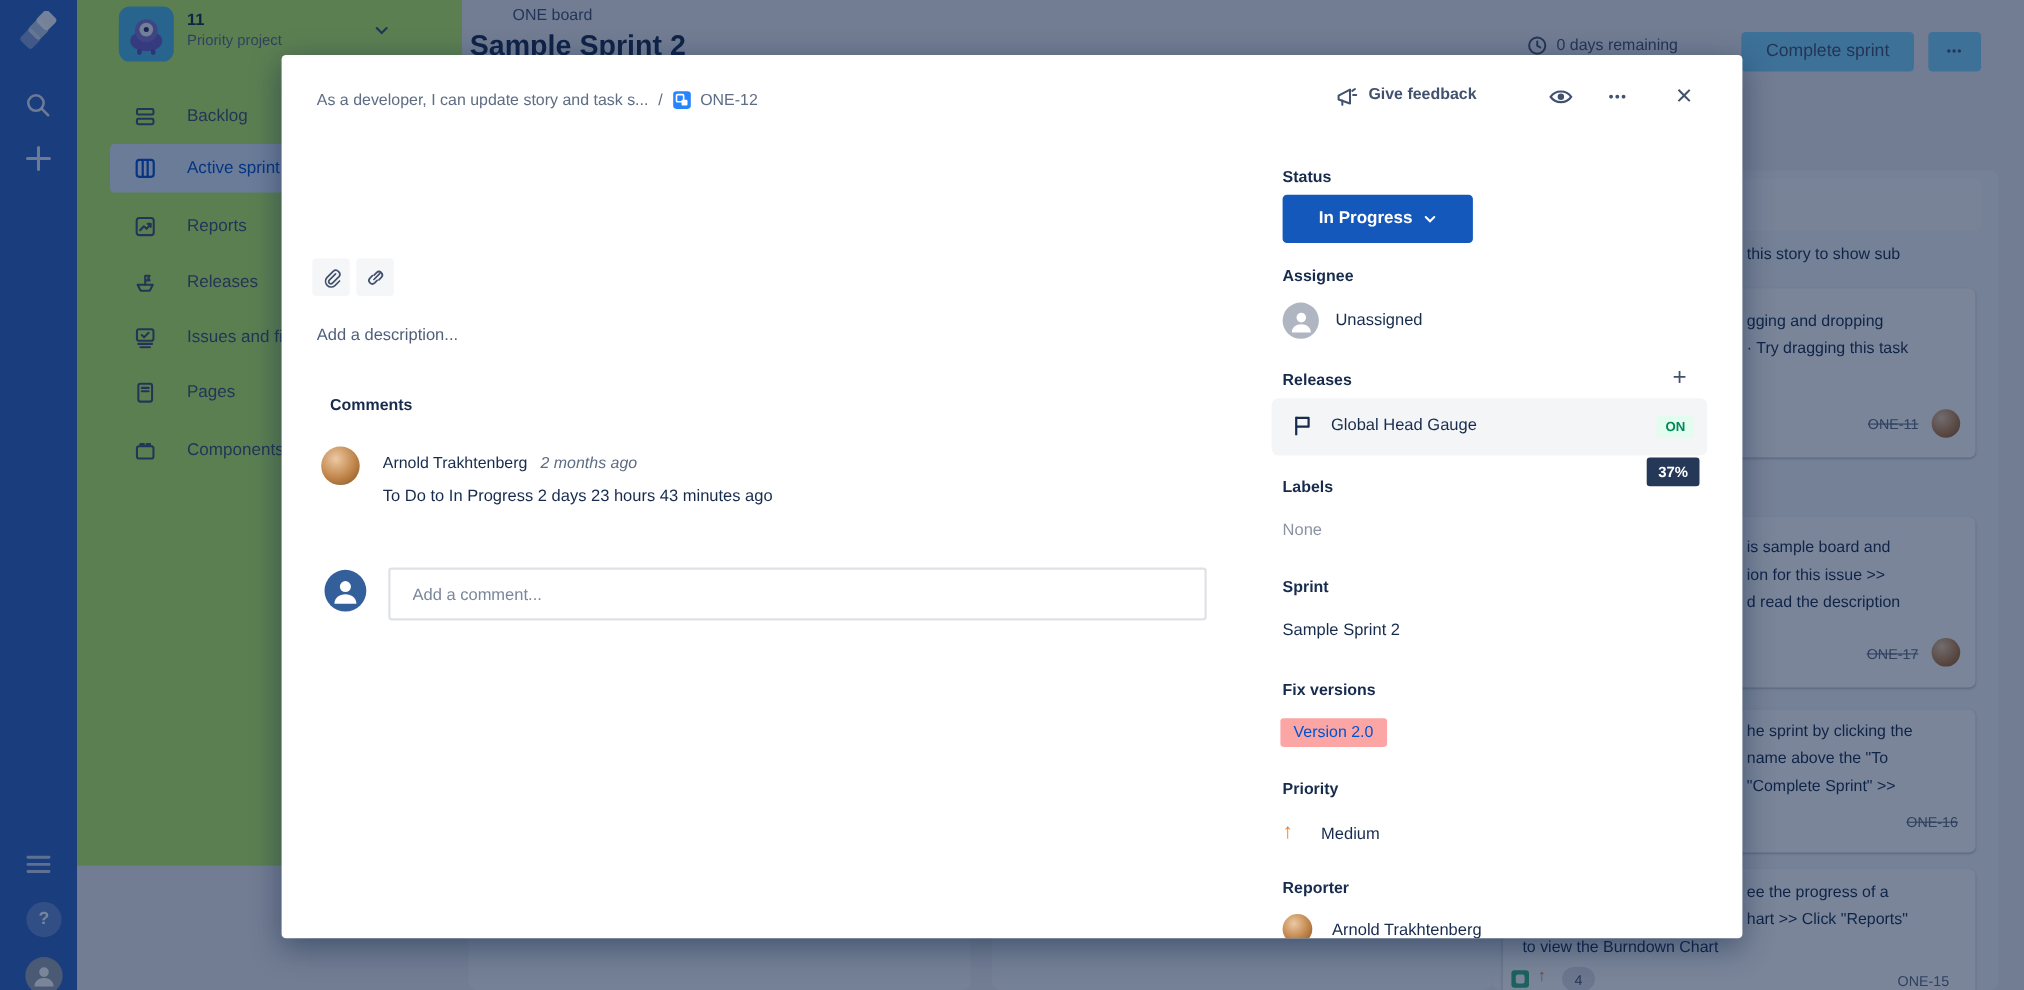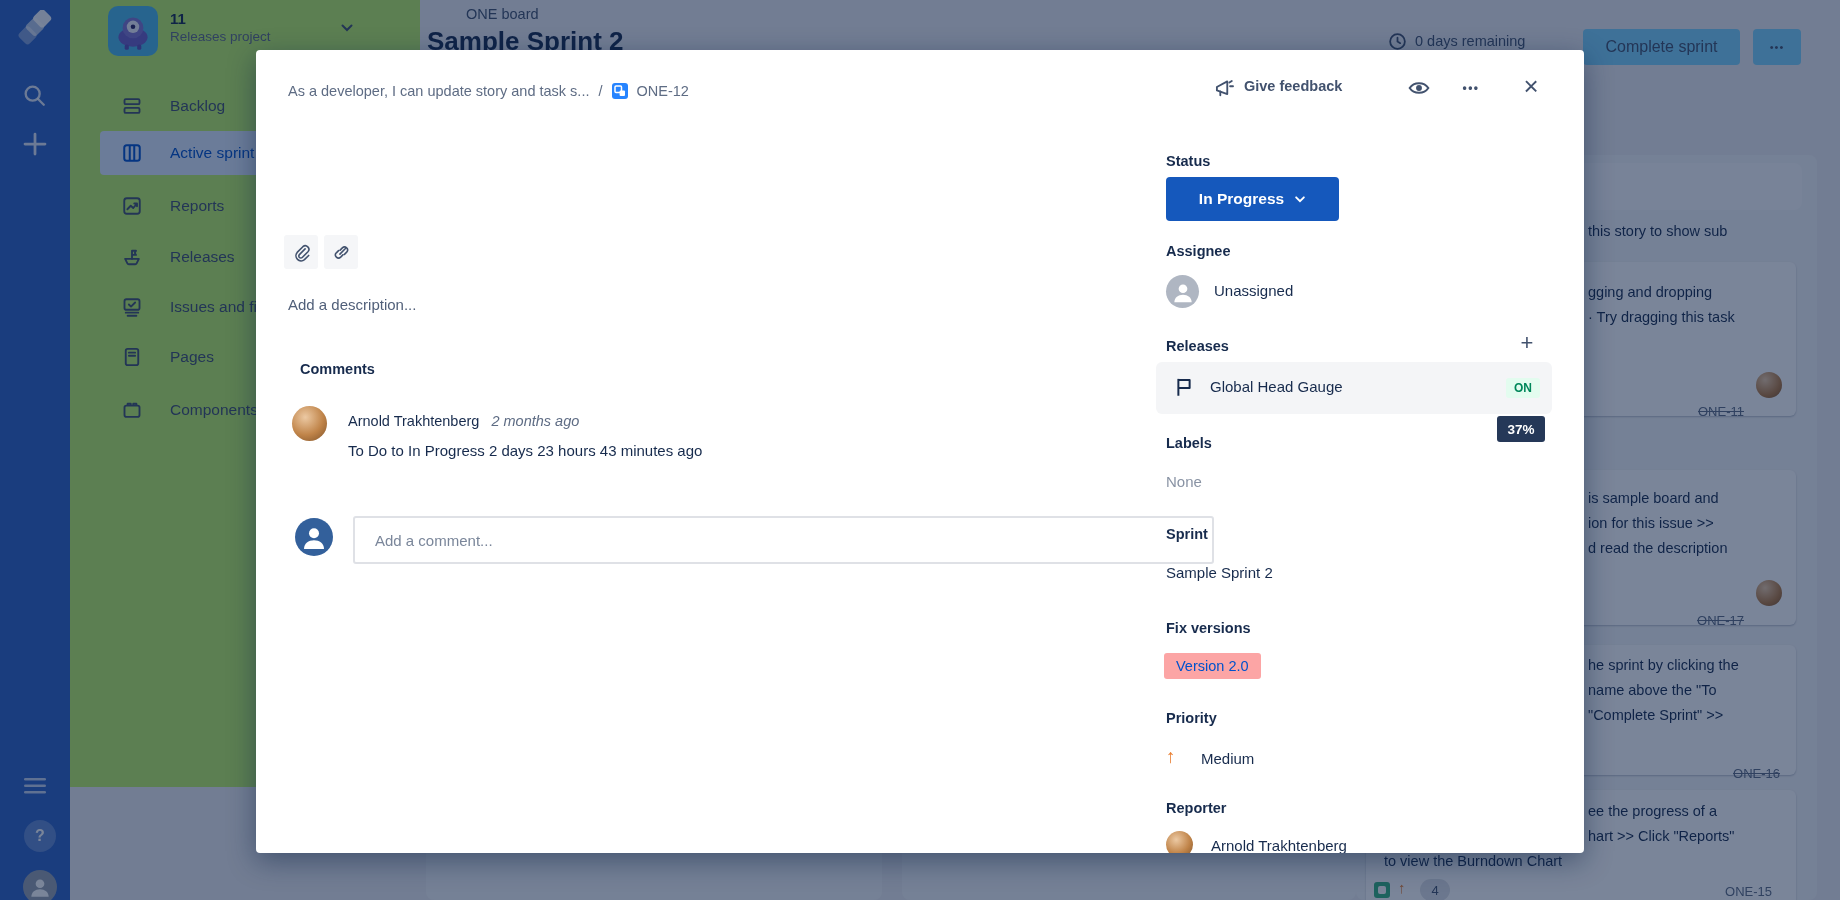--- a/index.html
+++ b/index.html
@@ -19,21 +19,21 @@
   .nav-item .lbl { margin-left:26px; font-size:15.5px; color:#42526E; white-space:nowrap; }
   .nav-item.active { background:#DEEBFF; }
   .nav-item.active .lbl { color:#0052CC; font-weight:500; }
 
   
   #board { left:420px; top:0; right:0; height:900px; z-index:1; }
   .col { position:absolute; background:#F5F6F8; border-radius:8px; }
   .card { position:absolute; background:#FFFFFF; border-radius:6px; box-shadow:0 1px 2px rgba(9,30,66,.25); }
   .card-line { position:absolute; font-size:14.5px; line-height:20px; color:#172B4D; white-space:nowrap; }
   .issue-key { position:absolute; font-size:13px; color:#5E6C84; white-space:nowrap; }
-  .struck { text-decoration:line-through;margin-top:26px; }
+  .struck { text-decoration:line-through; }
   .mini-avatar { position:absolute; width:26px; height:26px; border-radius:50%;
       background:radial-gradient(circle at 35% 30%, #ecc9a3, #b5793f 62%, #7d5128); }
   .gray-btn { position:absolute; background:#7dd3fc; border-radius:4px; display:flex; align-items:center; justify-content:center;
       font-size:16px; color:#42526E; cursor:pointer; }
 
   
   #dim-overlay { left:0; top:0; width:1840px; height:900px; background:rgba(9,30,66,0.54); z-index:5; }
 
   
   #issue-modal { left:256px; top:50px; width:1328px; height:803px; background:#fff; border-radius:4px;
@@ -51,21 +51,21 @@
       display:flex; align-items:center; justify-content:center; gap:10px; cursor:pointer; }
   #status-btn span { color:#fff; font-size:15.5px; font-weight:700; }
   .disc { border-radius:50%; overflow:hidden; position:absolute; }
   #release-row { position:absolute; left:900px; top:312px; width:396px; height:52px; background:#F4F5F7; border-radius:6px; cursor:pointer; }
   #on-badge { position:absolute; right:12px; top:16px; background:#E3FCEF; color:#00875A; font-size:12px; font-weight:700;
       padding:3px 8px; border-radius:3px; }
   #progress-badge { position:absolute; left:1241px; top:366px; width:48px; height:26px; background:#253858; color:#fff;
       font-size:13.5px; font-weight:700; border-radius:3px; display:flex; align-items:center; justify-content:center; }
   #version-pill { position:absolute; left:908px; top:603px; padding:5px 12px; background:#fca5a5; border-radius:3px;
       font-size:14.5px; color:#0052CC; cursor:pointer; }
-  #comment-input { position:absolute; left:97px; top:466px; width:861px; height:48px; border:2px solid #DFE1E6; border-radius:3px;
+  #comment-input { position:absolute; left:97px; top:466px; width:744px; height:48px; border:2px solid #DFE1E6; border-radius:3px;
       font-size:15px; color:#172B4D; padding:0 20px; font-family:"Liberation Sans", sans-serif; }
   #comment-input::placeholder { color:#7A869A; }
   .photo-avatar { border-radius:50%; position:absolute;
       background:radial-gradient(circle at 38% 32%, #ecc9a3, #c08449 55%, #7d5128); }
   svg { display:block; }
 </style>
 </head>
 <body>
 
 <div id="screen">
@@ -116,21 +116,21 @@
       <svg width="50" height="50" viewBox="0 0 48 48">
         <ellipse cx="24" cy="30" rx="14" ry="9" fill="#6C5FC7"></ellipse>
         <circle cx="24" cy="21" r="10" fill="#7E74D2"></circle>
         <circle cx="24" cy="20" r="6" fill="#F0EFFB"></circle>
         <circle cx="24" cy="20" r="2.2" fill="#2B2363"></circle>
         <rect x="16" y="37" width="4" height="5" rx="1.5" fill="#5B4FB5"></rect>
         <rect x="28" y="37" width="4" height="5" rx="1.5" fill="#5B4FB5"></rect>
       </svg>
     </div>
     <div class="abs" style="left:100px;top:10px;font-size:15px;font-weight:700;color:#172B4D;">11</div>
-    <div class="abs" style="left:100px;top:29px;font-size:13.5px;color:#5E6C84;">Releases project</div>
+    <div class="abs" style="left:100px;top:29px;font-size:13.5px;color:#5E6C84;">Priority project</div>
     <div class="abs" style="left:270px;top:23px;">
       <svg width="14" height="10" viewBox="0 0 14 10" fill="none" stroke="#42526E" stroke-width="2" stroke-linecap="round">
           <path d="M2.5 2.5 L7 7 L11.5 2.5"></path>
         </svg>
     </div>
 
     <div class="nav-item" style="top:84px;">
       <span class="ico">
         <svg width="20" height="20" viewBox="0 0 16 16" fill="none" stroke="#42526E" stroke-width="1.5">
             <rect x="2" y="2.5" width="12" height="4" rx="1"></rect>

